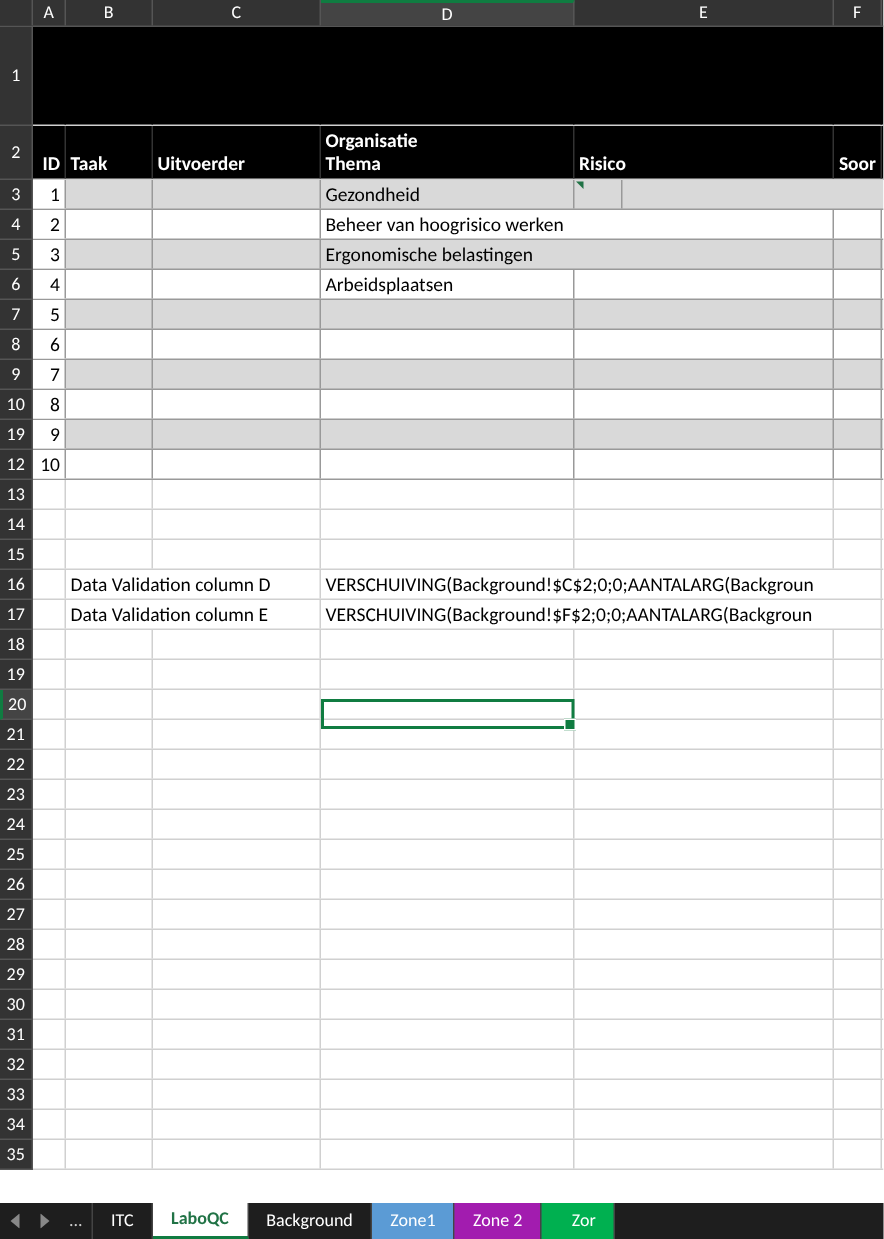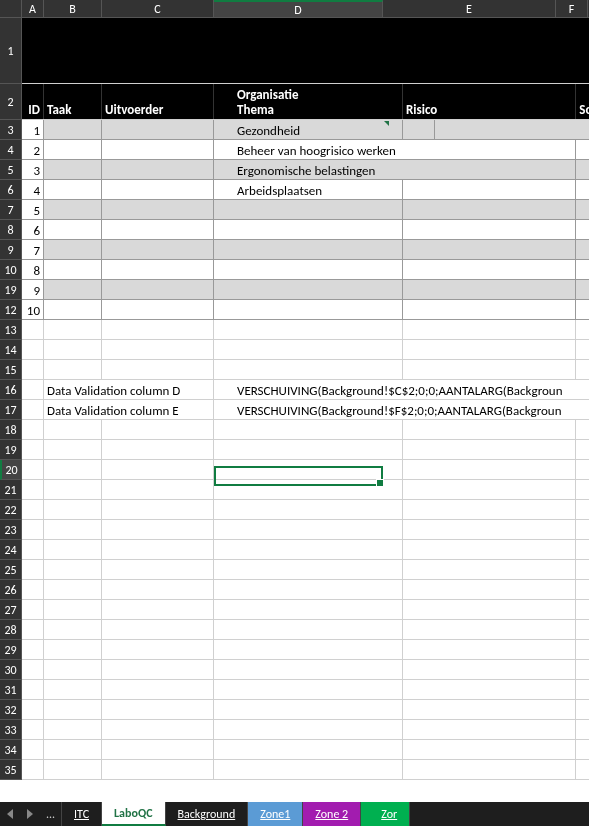--- a/index.html
+++ b/index.html
@@ -94,21 +94,21 @@
     flex-shrink: 0;
     display: flex;
     align-items: flex-end;
   }
   .cell-row.r2 .cell { align-items: flex-end; padding-bottom:2px; border-right:1px solid #333;}
   .cell-row.r1 .cell { border-right:1px solid #000; }
 
   .w-A { width: 22px; text-align: right; justify-content:flex-end;}
   .w-B { width: 58px; }
   .w-C { width: 112px; }
-  .w-D { width: 169px; margin-left: 20px; }
+  .w-D { width: 169px; }
   .w-E { width: 173px; }
   .w-F { width: 32px; justify-content:flex-end; }
 
   .data-row { background: #ffffff; }
   .data-row.shaded { background: #d9d9d9; }
   .data-row .cell { border-right:1px solid #999; border-bottom:none;}
   .data-row { border-bottom:1px solid #999;}
   .data-row .w-A { background:#fff;}
 
   .overflow-text { overflow: visible; white-space: nowrap; }
@@ -552,21 +552,21 @@
     <svg viewBox="0 0 8 10">
         <path d="M7 0 L1 5 L7 10 Z" fill="#888"></path>
       </svg>
   </div>
   <div class="nav-btn">
     <svg viewBox="0 0 8 10">
         <path d="M1 0 L7 5 L1 10 Z" fill="#888"></path>
       </svg>
   </div>
   <div class="ellipsis-btn">...</div>
-  <div id="tabs-container" style="display:flex;text-decoration:underline;">
+  <div id="tabs-container" style="display:flex;">
       <div class="tab ">ITC</div>
       <div class="tab active">LaboQC</div>
       <div class="tab ">Background</div>
       <div class="tab zone1">Zone1</div>
       <div class="tab zone2">Zone 2</div>
       <div class="tab zone-g">Zor</div>
     </div>
 </div>
 
 </body></html>

